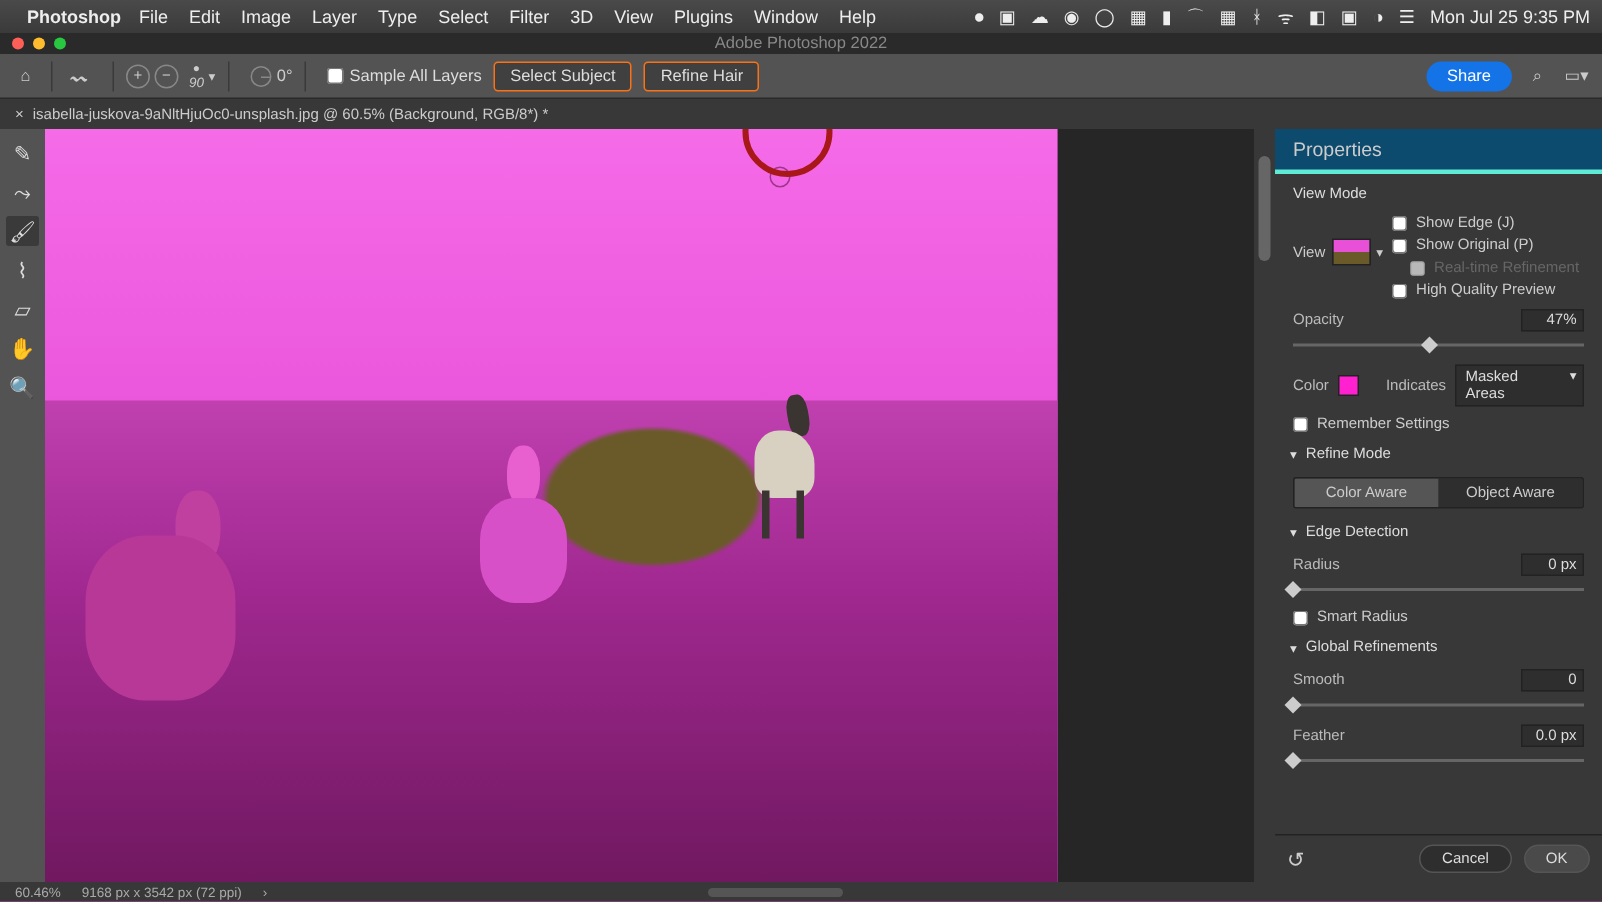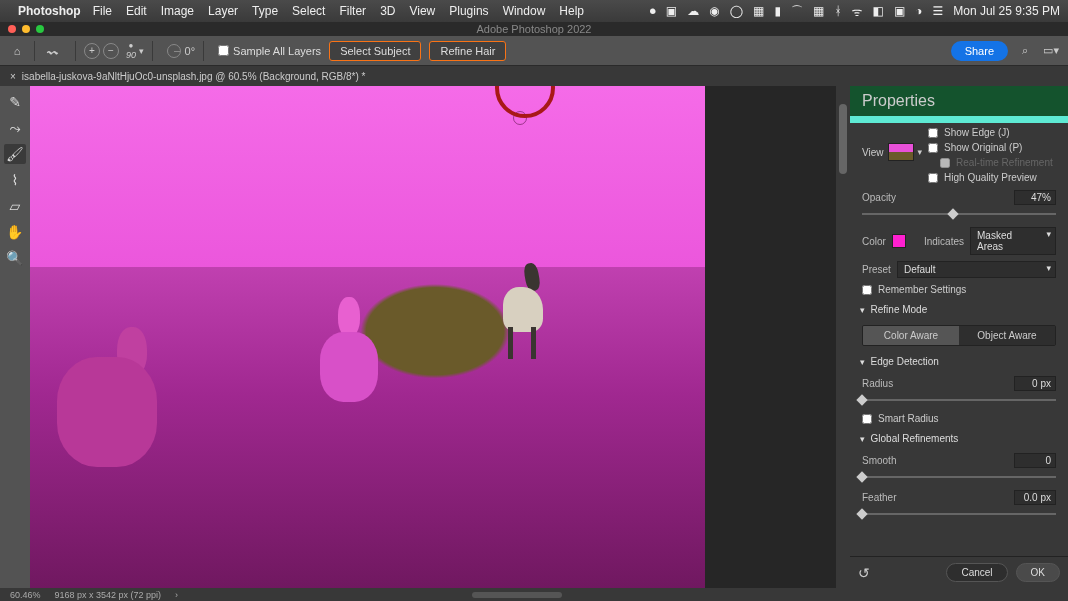--- a/index.html
+++ b/index.html
@@ -69,21 +69,21 @@
 .horse.pink2 .head { width: 30px; height: 50px; background: #c040a0; border-radius: 45%; position: absolute; top: 0; left: 60px; }
 .cursor-ring { position: absolute; width: 14px; height: 14px; border: 1px solid rgba(100,20,80,0.6); border-radius: 50%; top: 25px; left: 483px; }
 .red-circle { position: absolute; width: 60px; height: 60px; border: 4px solid #a81818; border-radius: 50%; top: -28px; left: 465px; z-index: 5; pointer-events: none; }
 .canvas-scroll-v { width: 14px; background: #383838; height: 100%; position: relative; }
 .canvas-scroll-v .thumb { position: absolute; width: 8px; left: 3px; top: 18px; height: 70px; background: #666; border-radius: 4px; }
 
 .dark-area { flex: 1; background: #262626; }
 
 
 .panel { width: 218px; background: #383838; display: flex; flex-direction: column; font-size: 10px; color: #ccc; }
-.panel-tab { padding: 6px 12px; background: #14532d; font-size: 16px; border-bottom: 7px solid #5eead4; }
+.panel-tab { padding: 6px 12px; background: #0c4a6e; font-size: 13px; border-bottom: 3px solid #5eead4; }
 .panel-body { flex: 1; overflow-y: auto; padding: 0 8px; position: relative; }
 .panel-body::-webkit-scrollbar { width: 8px; }
 .panel-body::-webkit-scrollbar-thumb { background: #555; border-radius: 4px; }
 .panel-body::-webkit-scrollbar-track { background: #2e2e2e; }
 .section-title { padding: 8px 4px 4px; font-size: 10px; color: #ddd; }
 .prop-row { display: flex; align-items: center; padding: 3px 4px; gap: 6px; }
 .prop-row .lbl { flex: 0 0 auto; color: #bbb; }
 .prop-row .val { margin-left: auto; color: #ddd; }
 .checkbox-row { display: flex; align-items: center; gap: 6px; padding: 2px 0 2px 72px; }
 .checkbox-row input { width: 10px; height: 10px; }
@@ -235,20 +235,21 @@
     <div class="dark-area"></div>
   </div>
 
   <div class="canvas-scroll-v">
     <div class="thumb"></div>
   </div>
 
   <div class="panel">
     <div class="panel-tab">Properties</div>
     <div class="panel-body">
+      <div class="section-title">View Mode</div>
       <div style="display:flex;align-items:flex-start;gap:6px;padding:2px 4px;">
         <div style="display:flex;align-items:center;gap:4px;margin-top:18px;">
           <span class="lbl">View</span>
           <div class="view-thumb"></div>
           <span style="font-size:9px">▾</span>
         </div>
         <div style="flex:1;">
           <div class="checkbox-row" style="padding-left:0">
               <input type="checkbox" style="">
               <span>Show Edge (J)</span>
@@ -277,24 +278,20 @@
           <div class="handle" style="left:47%"></div>
         </div>
 
       <div class="prop-row">
         <span class="lbl">Color</span>
         <div class="color-swatch"></div>
         <span class="lbl" style="margin-left:auto">Indicates</span>
         <div class="dropdown" style="flex:0 0 86px">Masked Areas</div>
       </div>
 
-      <div class="prop-row">
-        <span class="lbl">Preset</span>
-        <div class="dropdown">Default</div>
-      </div>
 
       <div class="prop-row">
         <input type="checkbox" style="width: 10px; height: 10px;">
         <span>Remember Settings</span>
       </div>
 
       <div class="collapse-hdr">
         <span class="chev">▾</span>
         <span>Refine Mode</span>
       </div>

